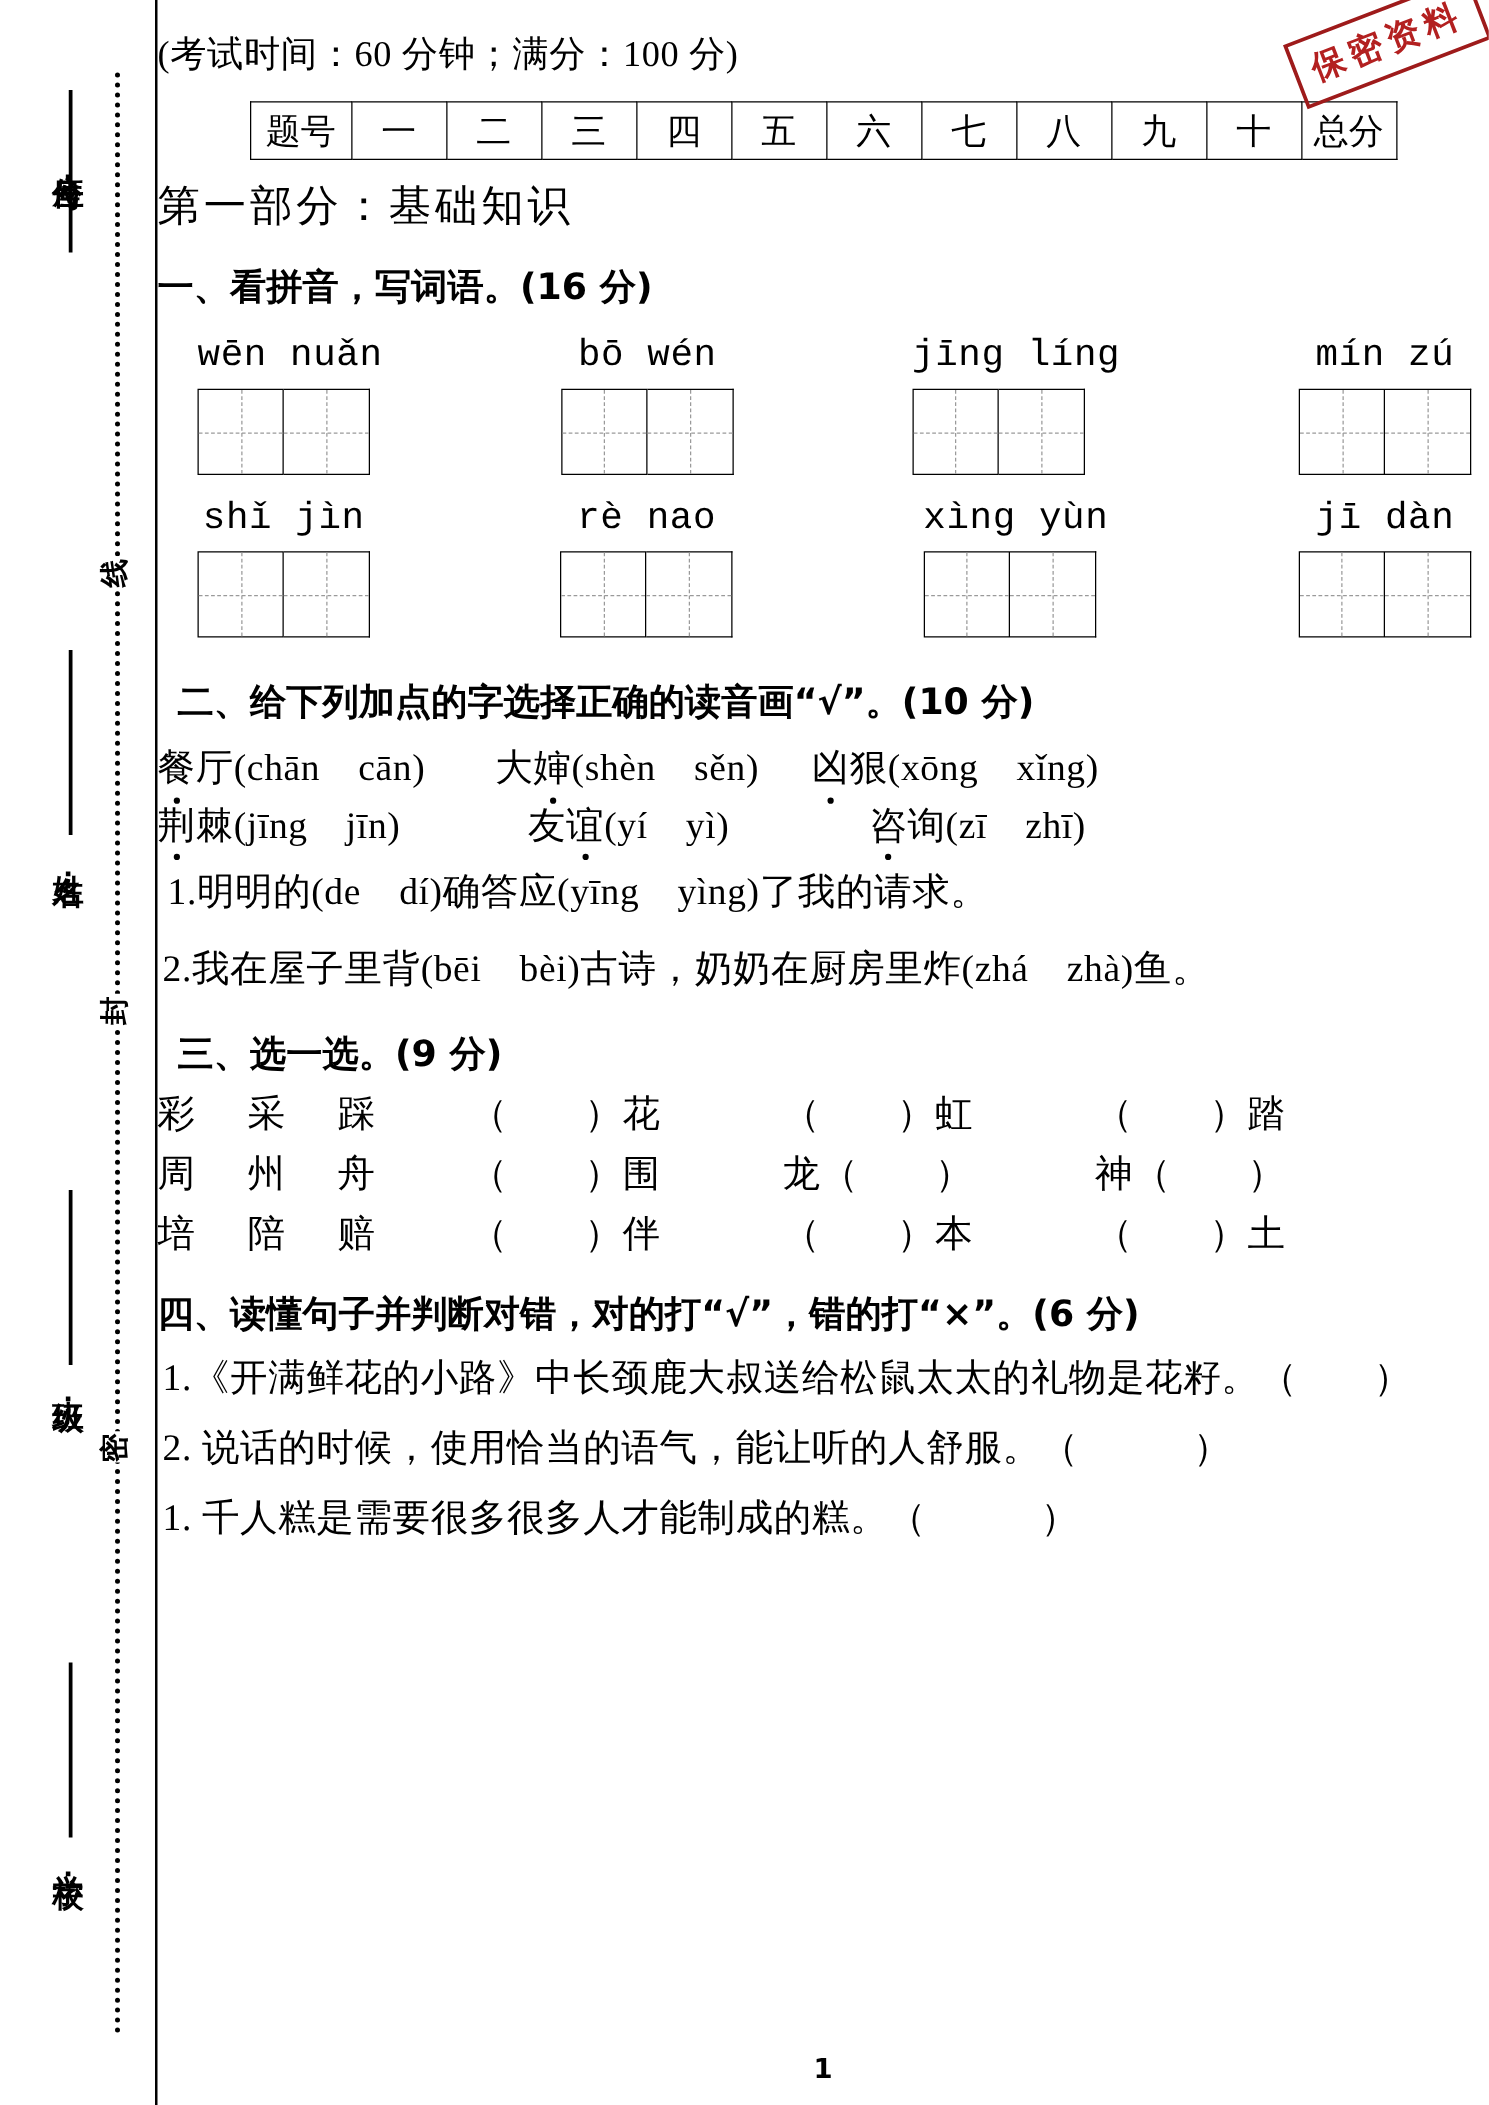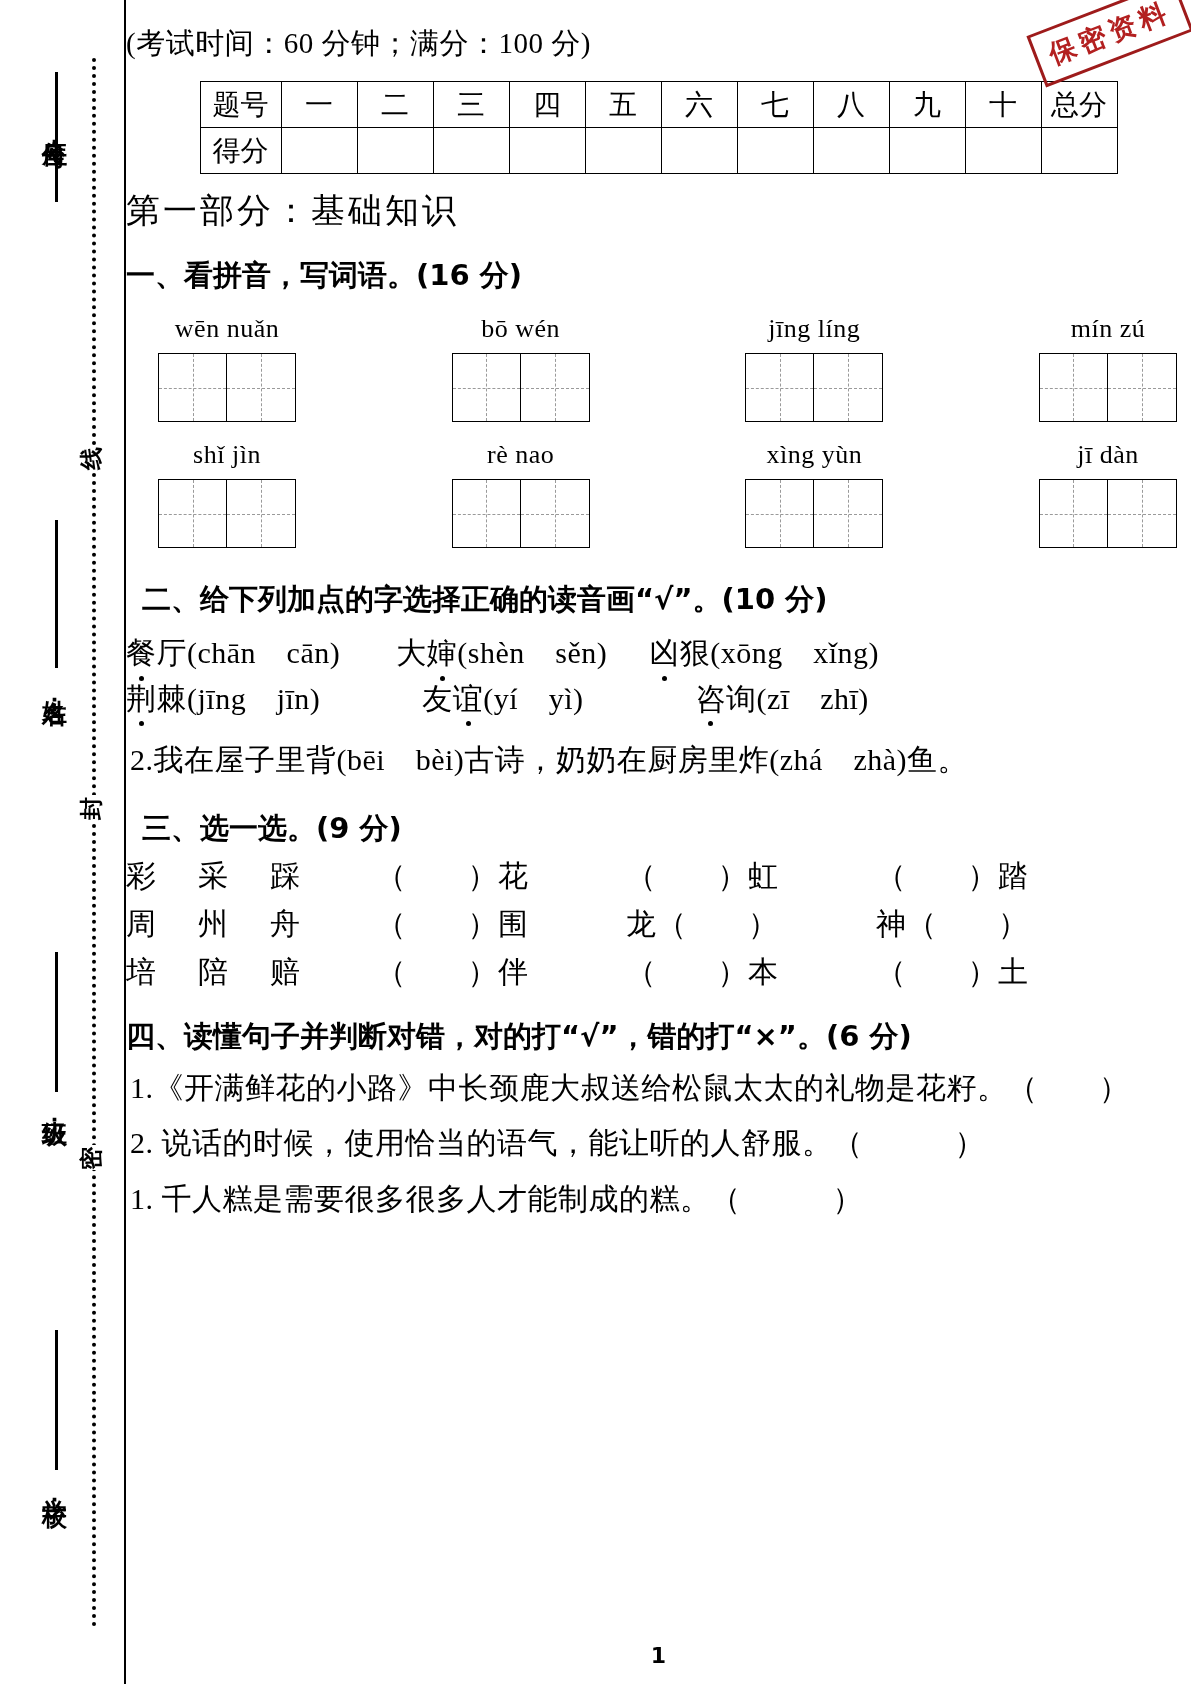--- a/index.html
+++ b/index.html
@@ -140,22 +140,22 @@
 
   
   .pinyin-row {
     display: flex;
     justify-content: space-between;
     padding: 0 14px 0 32px;
     margin-top: 18px;
   }
   .pinyin-cell { text-align: center; }
   .pinyin-text {
-    font-family: Liberation Serif, serif;
-    font-size: 26px;
+    font-family: Liberation Mono, monospace;
+    font-size: 30px;
     margin-bottom: 9px;
     white-space: nowrap;
     letter-spacing: 0.5px;
   }
   .tzg {
     display: flex;
   }
   .tzg-box {
     width: 69px; height: 69px;
     border: 1.7px solid #000;
@@ -247,34 +247,20 @@
       <td>三</td>
       <td>四</td>
       <td>五</td>
       <td>六</td>
       <td>七</td>
       <td>八</td>
       <td>九</td>
       <td>十</td>
       <td>总分</td>
     </tr>
-    <tr>
-      <td class="rowhead">得分</td>
-      <td></td>
-      <td></td>
-      <td></td>
-      <td></td>
-      <td></td>
-      <td></td>
-      <td></td>
-      <td></td>
-      <td></td>
-      <td></td>
-      <td></td>
-    </tr>
   </tbody>
     </table>
 
   <div id="part-title">第一部分：基础知识</div>
 
   <div class="sec-head">一、看拼音，写词语。(16 分)</div>
 
   <div class="pinyin-row">
     <div class="pinyin-cell">
       <div class="pinyin-text">wēn nuǎn</div>
@@ -348,20 +334,21 @@
   </div>
 
   <div class="qline">
     <span class="dotted-char">荆</span><span>棘</span><span>(jīng　jīn)</span>
     <span style="display:inline-block;width:86px"></span>
     <span>友</span><span class="dotted-char">谊</span><span>(yí　yì)</span>
     <span style="display:inline-block;width:96px"></span>
     <span class="dotted-char">咨</span><span>询</span><span>(zī　zhī)</span>
   </div>
 
+  <div class="qline" style="margin-top:8px; padding-left:8px;">1.明明的(de　dí)确答应(yīng　yìng)了我的请求。</div>
   <div class="qline wrap" style="margin-top:16px; padding-left:4px;">2.我在屋子里背(bēi　bèi)古诗，奶奶在厨房里炸(zhá　zhà)鱼。</div>
 
   <div class="sec-head indent" style="margin-top:26px;">三、选一选。(9 分)</div>
 
   <div class="choice-row">
     <div class="chars">
       <span>彩</span>
       <span>采</span>
       <span>踩</span>
     </div>

